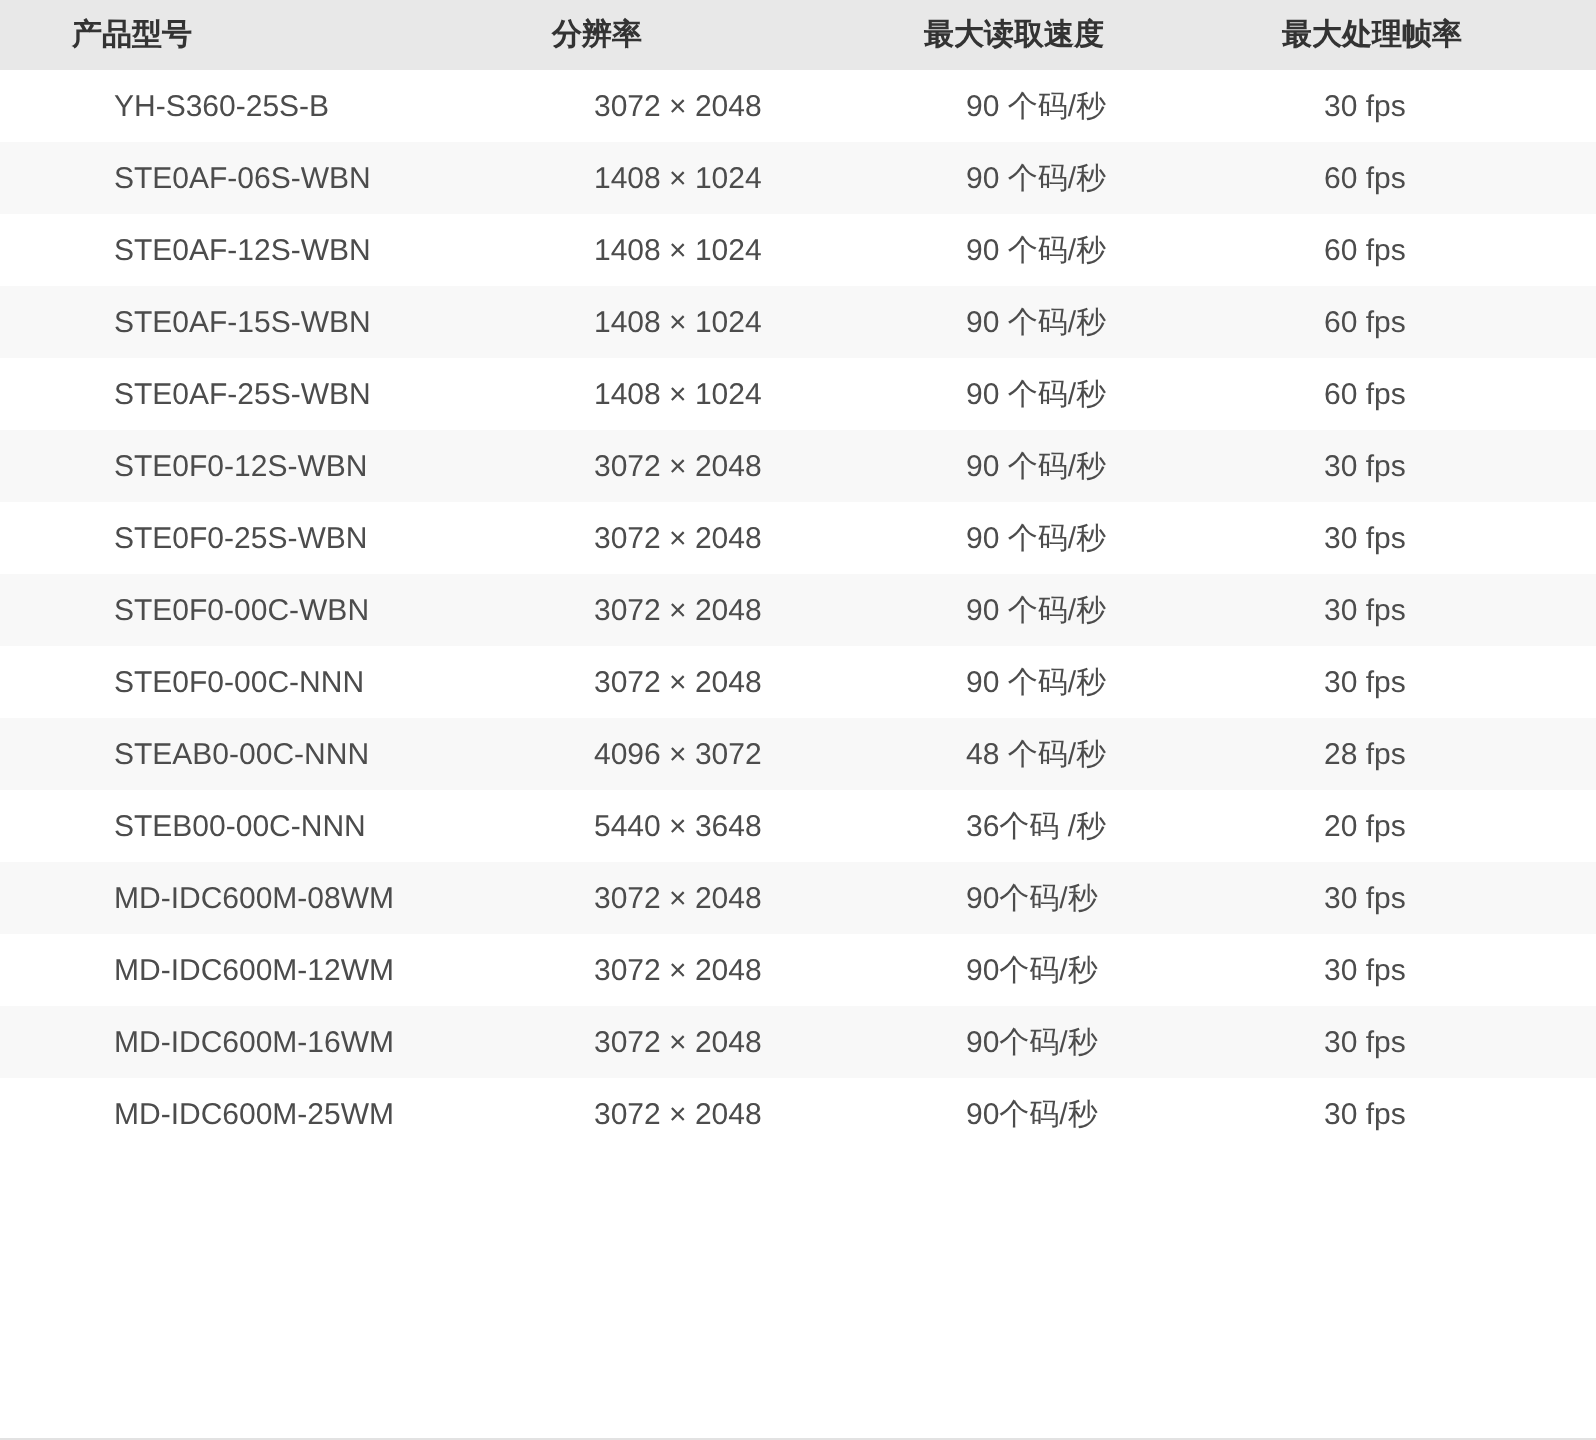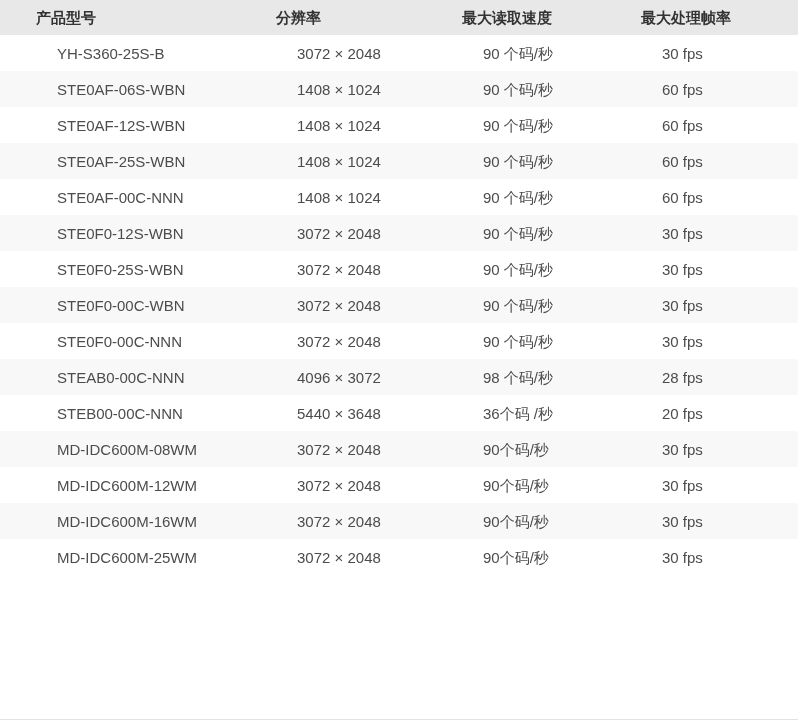--- a/index.html
+++ b/index.html
@@ -90,27 +90,27 @@
           <td>90 个码/秒</td>
           <td>60 fps</td>
         </tr>
         <tr>
           <td>STE0AF-12S-WBN</td>
           <td>1408 × 1024</td>
           <td>90 个码/秒</td>
           <td>60 fps</td>
         </tr>
         <tr>
-          <td>STE0AF-25S-WBN</td>
+          <td>STE0AF-15S-WBN</td>
           <td>1408 × 1024</td>
           <td>90 个码/秒</td>
           <td>60 fps</td>
         </tr>
         <tr>
-          <td>STE0AF-00C-NNN</td>
+          <td>STE0AF-25S-WBN</td>
           <td>1408 × 1024</td>
           <td>90 个码/秒</td>
           <td>60 fps</td>
         </tr>
         <tr>
           <td>STE0F0-12S-WBN</td>
           <td>3072 × 2048</td>
           <td>90 个码/秒</td>
           <td>30 fps</td>
         </tr>
@@ -128,21 +128,21 @@
         </tr>
         <tr>
           <td>STE0F0-00C-NNN</td>
           <td>3072 × 2048</td>
           <td>90 个码/秒</td>
           <td>30 fps</td>
         </tr>
         <tr>
           <td>STEAB0-00C-NNN</td>
           <td>4096 × 3072</td>
-          <td>98 个码/秒</td>
+          <td>48 个码/秒</td>
           <td>28 fps</td>
         </tr>
         <tr>
           <td>STEB00-00C-NNN</td>
           <td>5440 × 3648</td>
           <td>36个码 /秒</td>
           <td>20 fps</td>
         </tr>
         <tr>
           <td>MD-IDC600M-08WM</td>

